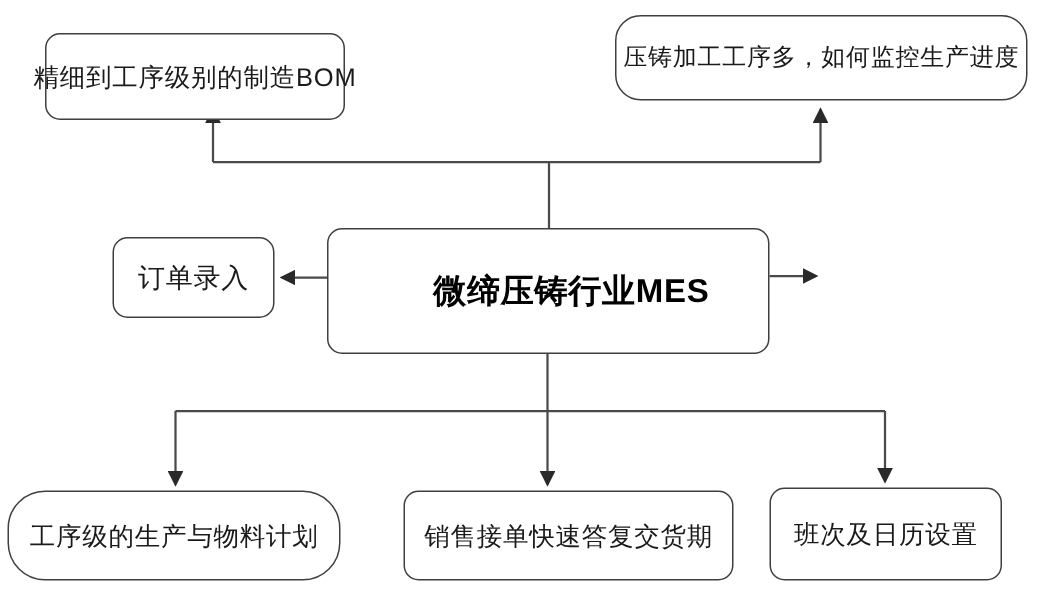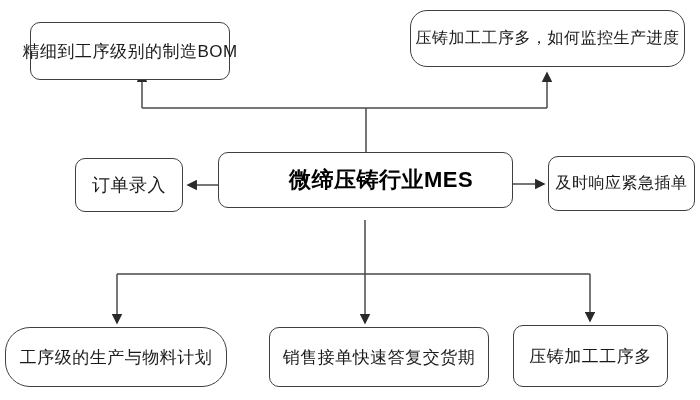--- a/index.html
+++ b/index.html
@@ -30,21 +30,21 @@
     align-items: center;
     justify-content: center;
     color: #1a1a1a;
     white-space: nowrap;
     font-size: 17px;
     letter-spacing: 0.5px;
   }
   .n-tl { left: 30px;  top: 10px;  width: 200px; height: 58px; margin-top: 12px; }
   .n-tr { left: 410px; top: 10px;  width: 275px; height: 57px; font-size: 16px; border-radius: 17px; }
   .n-ml { left: 75px;  top: 158px; width: 108px; height: 54px; font-size: 18px; }
-  .n-c  { left: 218px; top: 152px; width: 295px; height: 56px;
+  .n-c  { left: 218px; top: 152px; width: 295px; height: 84px;
           font-size: 22px; font-weight: bold; color: #000000; border-width: 1.8px; padding-left: 31px; }
   .n-mr { left: 548px; top: 156px; width: 147px; height: 55px; font-size: 16px; }
   .n-bl { left: 5px;   top: 327px; width: 222px; height: 60px; border-radius: 25px; }
   .n-bc { left: 257px; top: 327px; width: 220px; height: 60px; margin-left: 12px; }
   .n-br { left: 513px; top: 325px; width: 155px; height: 62px; }
 </style>
 </head>
 <body>
 
 <div id="stage">
@@ -76,21 +76,20 @@
   </svg>
 
   <div class="node n-tl">精细到工序级别的制造BOM</div>
 
   <div class="node n-tr">压铸加工工序多，如何监控生产进度</div>
 
   <div class="node n-ml">订单录入</div>
 
   <div class="node n-c">微缔压铸行业MES</div>
 
-  <div class="node n-mr">及时响应紧急插单</div>
 
   <div class="node n-bl">工序级的生产与物料计划</div>
 
   <div class="node n-bc">销售接单快速答复交货期</div>
 
-  <div class="node n-br">压铸加工工序多</div>
+  <div class="node n-br">班次及日历设置</div>
 
 </div>
 
 </body></html>

